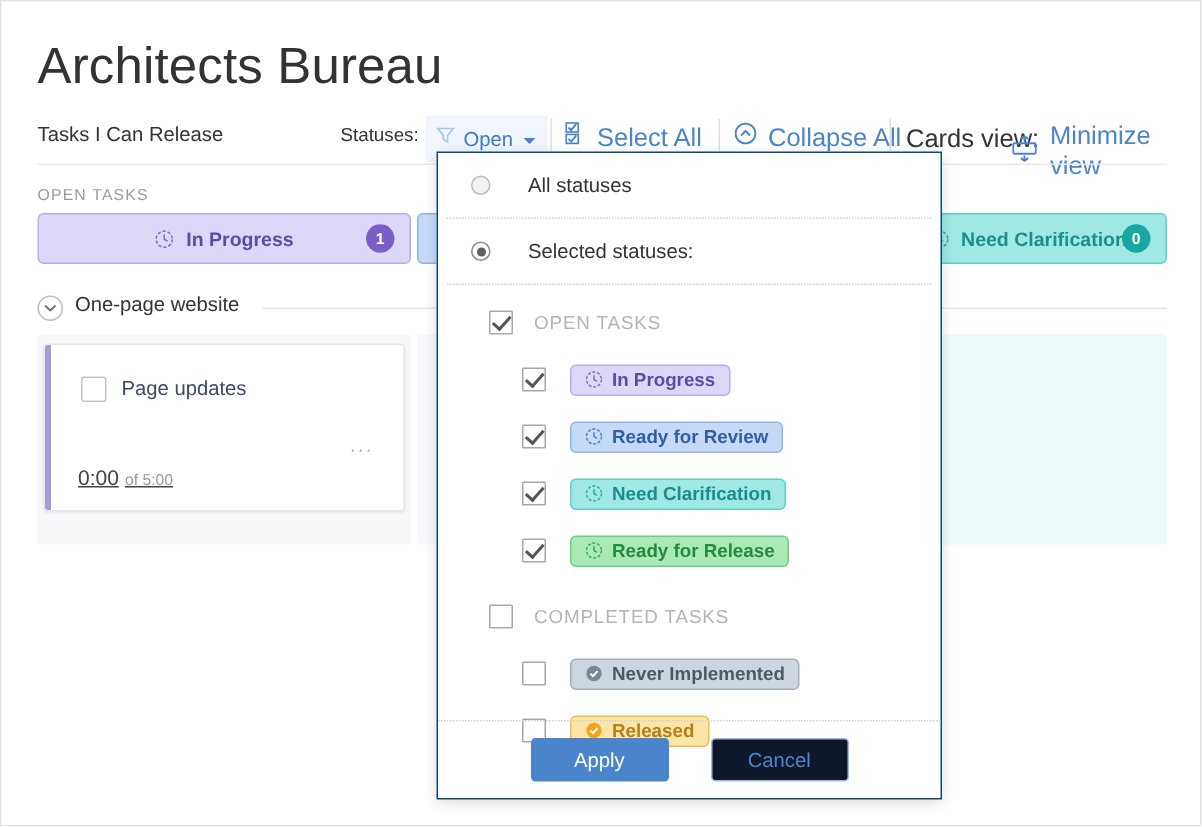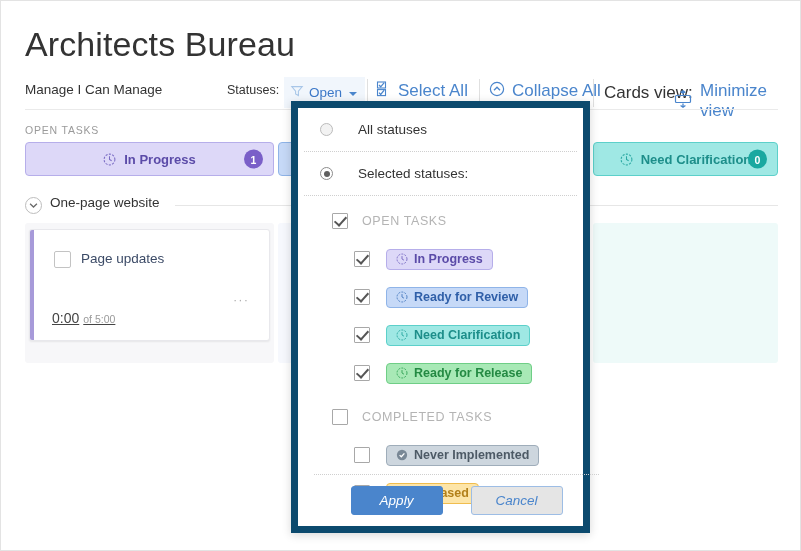--- a/index.html
+++ b/index.html
@@ -129,22 +129,22 @@
     position:absolute;left:24px;top:21px;width:17px;height:17px;
     border:1px solid #c3c3c3;border-radius:2px;background:#fff;cursor:pointer;box-sizing:border-box;
   }
   .card-title{position:absolute;left:51px;top:21px;font-size:13.5px;color:#3b4a66;}
   .card-dots{position:absolute;right:20px;top:62px;font-size:13px;color:#b0b0b0;letter-spacing:1px;cursor:pointer;}
   .card-time{position:absolute;left:22px;bottom:14px;font-size:14px;color:#444;text-decoration:underline;}
   .card-of{font-size:10.5px;color:#9a9a9a;margin-left:4px;}
 
   
   .dropdown{
-    position:absolute;left:290px;top:100px;width:299px;height:432px;
-    background:#fff;border:7px solid #0c4a6e;
+    position:absolute;left:290px;top:100px;width:337px;height:432px;
+    background:#fff;border:1px solid #0c4a6e;
     box-shadow:0 2px 9px rgba(0,0,0,.16);
     box-sizing:border-box;z-index:40;
   }
   .dd-row{position:relative;height:43px;display:flex;align-items:center;}
   .dd-sep{height:0;border-top:1px dotted #cfcfcf;margin:0 6px;}
   .radio{
     width:13px;height:13px;border-radius:50%;
     border:1px solid #bbb;background:#f2f2f2;box-sizing:border-box;
     margin-left:22px;flex:0 0 auto;position:relative;cursor:pointer;
   }
@@ -175,43 +175,42 @@
   }
   .chip .clock{margin-right:6px;display:inline-flex;}
   .chip-inprogress{background:#ddd8f8;border:1px solid #b6aeea;color:#5b4ba8;}
   .chip-review{background:#c6d9f7;border:1px solid #8fb4e8;color:#2f5fa8;}
   .chip-need{background:#9fe8e4;border:1px solid #5cd0ca;color:#1d8e8a;}
   .chip-release{background:#a8e9b6;border:1px solid #6fce86;color:#248a43;}
   .chip-released{background:#fde5a8;border:1px solid #f0bd4e;color:#b3801a;}
   .chip-never{background:#cdd6de;border:1px solid #9fadba;color:#4d5a66;}
 
   .dd-footer{
-    position:absolute;left:16px;bottom:0;width:100%;height:52px;
+    position:absolute;left:0;bottom:0;width:100%;height:52px;
     border-top:1px dotted #cfcfcf;
     display:flex;align-items:center;justify-content:center;gap:28px;
     box-sizing:border-box;
-    font-style:italic;
   }
   .btn{
     height:29px;border-radius:3px;font-size:13.5px;
     display:flex;align-items:center;justify-content:center;cursor:pointer;
     box-sizing:border-box;
   }
   .btn-apply{width:92px;background:#4a85cc;color:#fff;border:1px solid #4a85cc;}
-  .btn-cancel{width:92px;background:#e5e5e5;color:#4a85cc;border:1px solid #9dbde5;}
+  .btn-cancel{width:92px;background:#0f172a;color:#4a85cc;border:1px solid #9dbde5;}
 </style>
 </head>
 <body>
 
 <div class="page">
 
   <div class="page-title">Architects Bureau</div>
 
   <div class="toolbar">
-    <div class="tb-left">Manage I Can Manage</div>
+    <div class="tb-left">Tasks I Can Release</div>
     <div class="tb-statuses-label">Statuses:</div>
 
     <div class="tb-open-btn">
       <span>
         <svg width="14" height="14" viewBox="0 0 16 16">
           <path d="M2 3 L14 3 L9.6 8.3 L9.6 13.2 L6.4 11.4 L6.4 8.3 Z" fill="none" stroke="#a8c6e8" stroke-width="1.2"></path>
         </svg>
       </span>
       <span class="lbl">Open</span>
       <span class="caret-down"></span>

